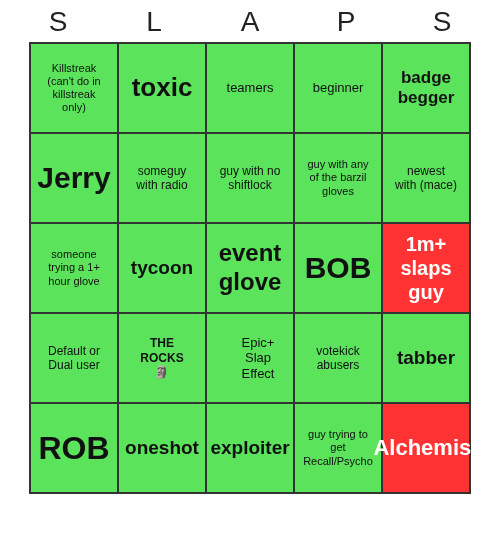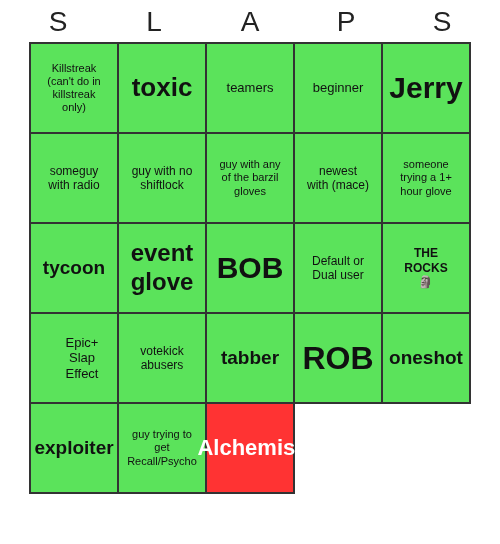--- a/index.html
+++ b/index.html
@@ -94,20 +94,23 @@
   </div>
   <div class="cell">
     <span class="cell-text large">toxic</span>
   </div>
   <div class="cell">
     <span class="cell-text">teamers</span>
   </div>
   <div class="cell">
     <span class="cell-text">beginner</span>
   </div>
+  <div class="cell">
+    <span class="cell-text" style="font-size:17px;font-weight:bold;">badge begger</span>
+  </div>
 
   <div class="cell">
     <span class="cell-text" style="font-size:30px;font-weight:bold;">Jerry</span>
   </div>
   <div class="cell">
     <span class="cell-text" style="font-size:12px;">someguy with radio</span>
   </div>
   <div class="cell">
     <span class="cell-text" style="font-size:12px;">guy with no shiftlock</span>
   </div>
@@ -122,20 +125,23 @@
     <span class="cell-text" style="font-size:11px;">someone trying a 1+ hour glove</span>
   </div>
   <div class="cell">
     <span class="cell-text medium">tycoon</span>
   </div>
   <div class="cell">
     <span class="cell-text" style="font-size:24px;font-weight:bold;">event glove</span>
   </div>
   <div class="cell">
     <span class="cell-text" style="font-size:30px;font-weight:bold;">BOB</span>
+  </div>
+  <div class="cell red">
+    <span class="cell-text red-text">1m+ slaps guy</span>
   </div>
 
   <div class="cell">
     <span class="cell-text" style="font-size:12px;">Default or Dual user</span>
   </div>
   <div class="cell">
     <span class="cell-text" style="font-size:12px;font-weight:bold;">THE ROCKS<br>🗿</span>
   </div>
   <div class="cell">
     <span class="cell-text" style="font-size:13px;margin-left:16px;">Epic+ Slap Effect</span>

